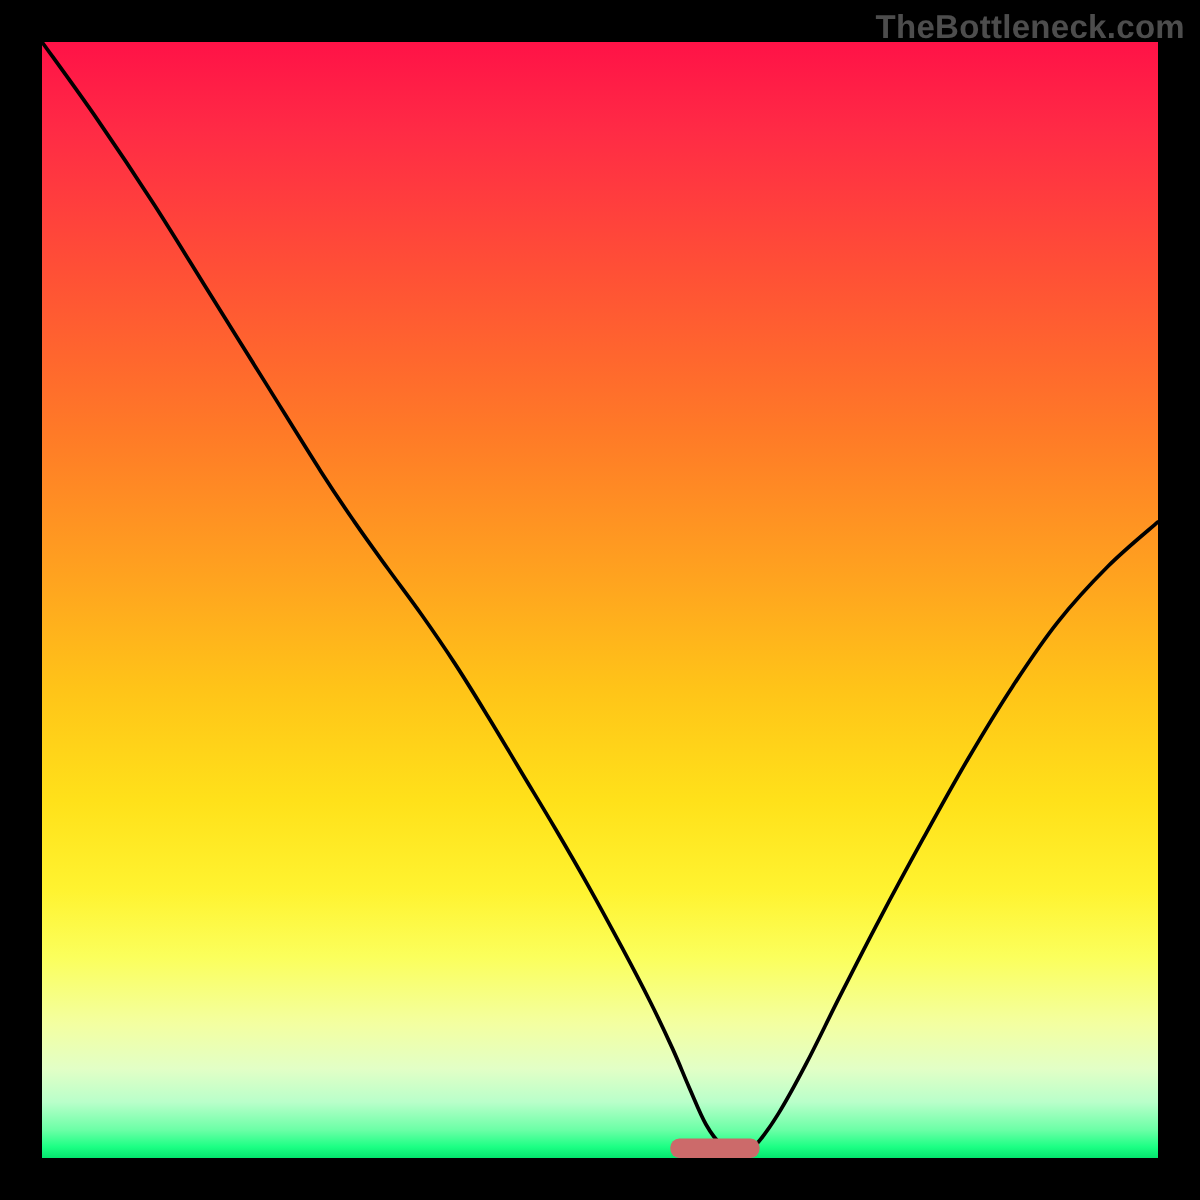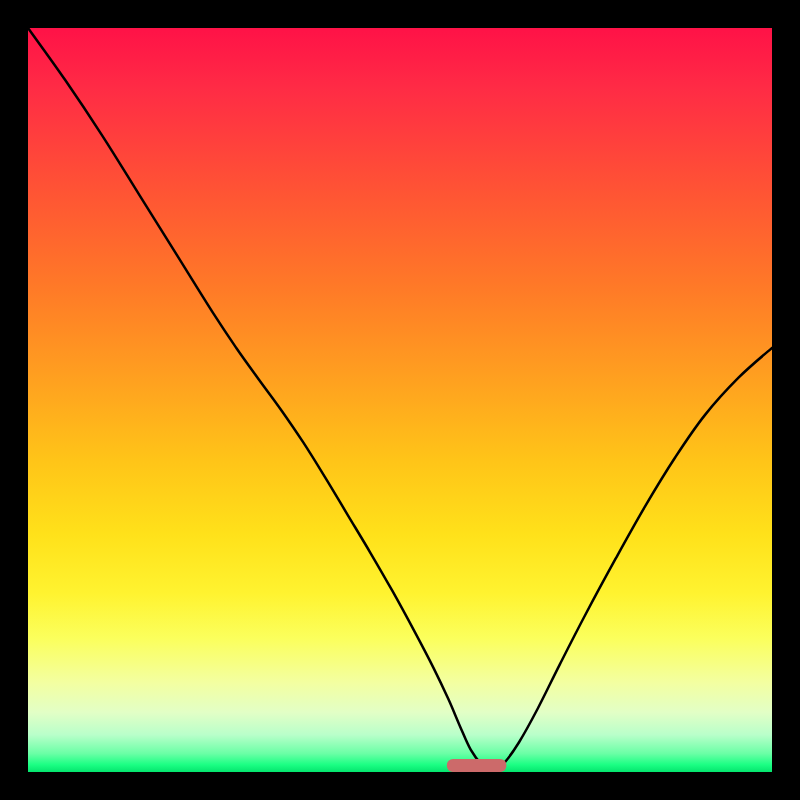--- a/index.html
+++ b/index.html
@@ -70,20 +70,21 @@
     font-weight: 600;
     letter-spacing: 0.2px;
     user-select: none;
   }
 </style>
 </head>
 <body>
 
 <div class="frame">
 
+  <div class="watermark">TheBottleneck.com</div>
 
   <div class="plot-area">
     <svg class="series-svg" viewBox="0 0 744 744" preserveAspectRatio="none">
       <path id="curve-path" class="curve" d="M 0.00 0.00 C 6.70 9.37, 23.81 32.66, 37.20 52.08 C 50.59 71.50, 61.01 87.12, 74.40 107.88 C 87.79 128.64, 98.21 145.97, 111.60 167.40 C 124.99 188.83, 135.41 205.49, 148.80 226.92 C 162.19 248.35, 175.29 269.70, 186.00 286.44 C 196.71 303.18, 200.28 308.27, 208.32 319.92 C 216.36 331.57, 222.60 340.05, 230.64 351.17 C 238.68 362.28, 244.92 370.29, 252.96 381.67 C 261.00 393.06, 267.24 402.09, 275.28 414.41 C 283.32 426.73, 289.56 437.00, 297.60 450.12 C 305.64 463.24, 311.88 473.93, 319.92 487.32 C 327.96 500.71, 334.20 510.86, 342.24 524.52 C 350.28 538.18, 356.52 548.88, 364.56 563.21 C 372.60 577.54, 379.51 590.33, 386.88 604.13 C 394.25 617.92, 399.45 627.79, 405.48 639.84 C 411.51 651.89, 415.67 660.78, 420.36 671.09 C 425.05 681.40, 427.50 688.02, 431.52 697.13 C 435.54 706.23, 438.66 714.58, 442.68 721.68 C 446.70 728.78, 449.82 732.54, 453.84 736.56 C 457.86 740.58, 460.98 744.27, 465.00 744.00 C 469.02 743.73, 471.47 740.43, 476.16 735.07 C 480.85 729.72, 485.01 724.02, 491.04 714.24 C 497.07 704.46, 502.27 694.82, 509.64 680.76 C 517.01 666.70, 523.26 653.26, 531.96 636.12 C 540.66 618.98, 547.96 604.54, 558.00 585.53 C 568.04 566.51, 577.05 549.89, 587.76 530.47 C 598.47 511.05, 606.81 495.86, 617.52 477.65 C 628.23 459.43, 636.57 445.63, 647.28 429.29 C 657.99 412.95, 665.66 401.21, 677.04 386.88 C 688.42 372.55, 698.47 361.73, 710.52 349.68 C 722.57 337.63, 737.97 325.28, 744.00 319.92"></path>
       <rect id="marker-rect" class="marker" x="418.87" y="731.00" width="59.52" height="13.00" rx="6" ry="6" fill="#cc6a6a"></rect>
     </svg>
   </div>
 
 </div>
 

